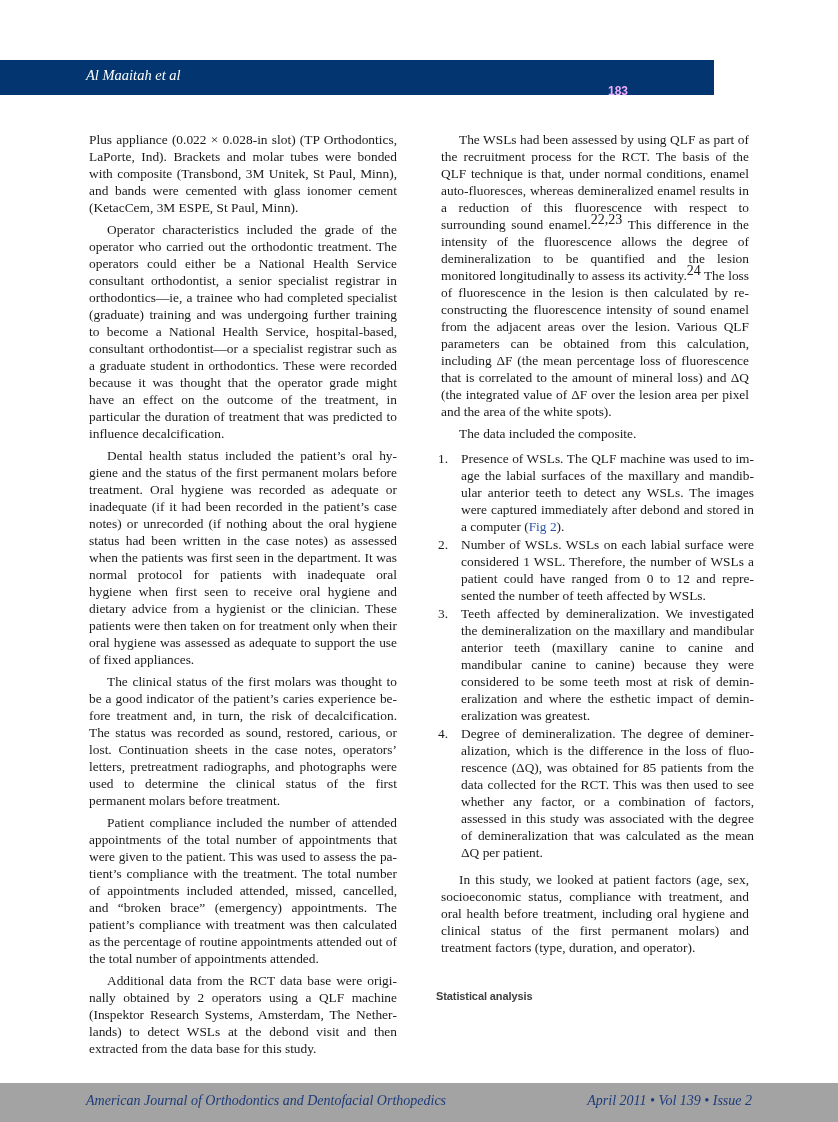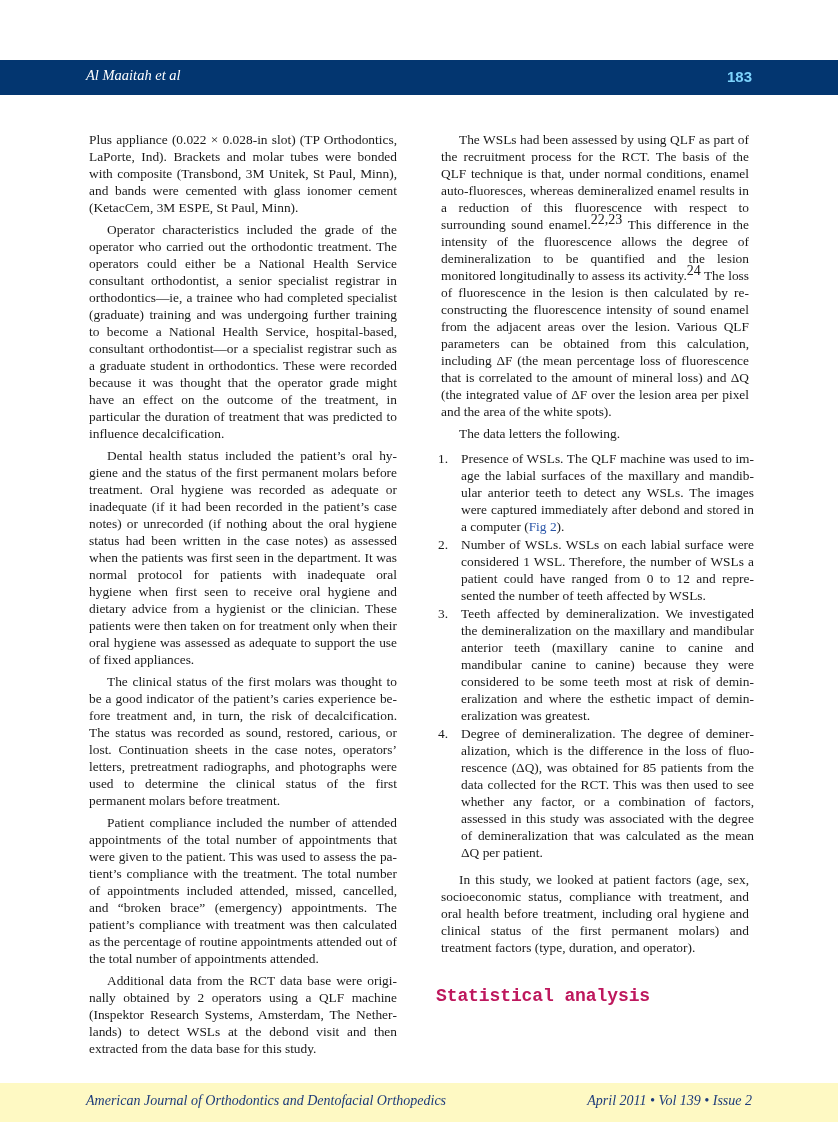--- a/index.html
+++ b/index.html
@@ -1,36 +1,36 @@
 <!DOCTYPE html>
 <html><head>
 <meta charset="utf-8">
 <style>
   html, body { margin:0; padding:0; }
   body { width:838px; height:1122px; background:#ffffff; position:relative; overflow:hidden;
          font-family:"Liberation Serif", serif; color:#1a1a1a; }
-  .header { position:absolute; left:0; top:60px; width:838px; height:35px; background:#033670;text-align:center; }
+  .header { position:absolute; left:0; top:60px; width:714px; height:35px; background:#033670;text-align:center; }
   .header .authors { position:absolute; left:86px; top:7px; color:#ffffff; font-style:italic;
          font-family:"Liberation Serif", serif; font-size:14.5px; }
-  .header .pageno { position:absolute; right:86px; top:8px; color:#7dd3fc; font-weight:bold;
-         font-family:"Liberation Sans", sans-serif; font-size:15px; }
+  .header .pageno { position:absolute; right:86px; top:24px; color:#f0abfc; font-weight:bold;
+         font-family:"Liberation Sans", sans-serif; font-size:12px; }
   .col { position:absolute; top:126px; width:318px; font-size:13.4px; line-height:17.0px;
          text-align:justify; hyphens:manual; }
   .col.left { left:84px; }
   .col.right { left:436px; }
   .col p { margin:5px; text-indent:18px; }
   .col p.noindent { text-indent:0; }
   sup { font-size:14px; line-height:0; vertical-align:5px; color:#1a1a1a; }
   a.ref { color:#2a55a8; text-decoration:none; }
   ol.items { margin:8px 0 10px 0; padding:0; list-style:none; }
   ol.items li { position:relative; padding-left:25px; margin:0 0 1px 0; }
   ol.items li .num { position:absolute; left:2px; top:0; }
-  h3.section { font-family:Liberation Mono, monospace; font-weight:bold; color:#be185d;
-         font-size:18px; margin:32px 0 5px 0; letter-spacing:-0.1px; }
-  .footer { position:absolute; left:0; top:1083px; width:838px; height:39px; background:#fef9c3; }
+  h3.section { font-family:Liberation Sans, sans-serif; font-weight:bold; color:#404040;
+         font-size:11px; margin:32px 0 5px 0; letter-spacing:-0.1px; }
+  .footer { position:absolute; left:0; top:1083px; width:838px; height:39px; background:#a3a3a3; }
   .footer .journal { position:absolute; left:86px; top:10px; color:#1d3b7a; font-style:italic;
          font-size:14px; }
   .footer .issue { position:absolute; right:86px; top:10px; color:#1d3b7a; font-style:italic;
          font-size:14px; }
 </style>
 </head>
 <body>
 
 <div class="header">
   <span class="authors">Al Maaitah et al</span>
@@ -41,21 +41,21 @@
   <p class="noindent">Plus appliance (0.022 × 0.028-in slot) (TP Orthodontics, LaPorte, Ind). Brackets and molar tubes were bonded with composite (Transbond, 3M Unitek, St Paul, Minn), and bands were cemented with glass ionomer cement (KetacCem, 3M ESPE, St Paul, Minn).</p>
   <p>Operator characteristics included the grade of the operator who carried out the orthodontic treatment. The operators could either be a National Health Service consultant orthodontist, a senior specialist registrar in orthodontics—ie, a trainee who had completed specialist (graduate) training and was undergoing further training to become a National Health Service, hospital-based, consultant orthodontist—or a specialist registrar such as a graduate student in orthodontics. These were re­corded because it was thought that the operator grade might have an effect on the outcome of the treatment, in particular the duration of treatment that was pre­dicted to influence decalcification.</p>
   <p>Dental health status included the patient’s oral hy­giene and the status of the first permanent molars before treatment. Oral hygiene was recorded as adequate or inadequate (if it had been recorded in the patient’s case notes) or unrecorded (if nothing about the oral hygiene status had been written in the case notes) as assessed when the patients was first seen in the department. It was normal protocol for patients with in­adequate oral hygiene when first seen to receive oral hy­giene and dietary advice from a hygienist or the clinician. These patients were then taken on for treatment only when their oral hygiene was assessed as adequate to support the use of fixed appliances.</p>
   <p>The clinical status of the first molars was thought to be a good indicator of the patient’s caries experience be­fore treatment and, in turn, the risk of decalcification. The status was recorded as sound, restored, carious, or lost. Continuation sheets in the case notes, operators’ letters, pretreatment radiographs, and photographs were used to determine the clinical status of the first permanent molars before treatment.</p>
   <p>Patient compliance included the number of attended appointments of the total number of appointments that were given to the patient. This was used to assess the pa­tient’s compliance with the treatment. The total number of appointments included attended, missed, cancelled, and “broken brace” (emergency) appointments. The patient’s compliance with treatment was then calculated as the percentage of routine appointments attended out of the total number of appointments attended.</p>
   <p>Additional data from the RCT data base were origi­nally obtained by 2 operators using a QLF machine (Inspektor Research Systems, Amsterdam, The Nether­lands) to detect WSLs at the debond visit and then extracted from the data base for this study.</p>
 </div>
 
 <div class="col right">
   <p><span>The WSLs had been assessed by using QLF as part of the recruitment process for the RCT. The basis of the QLF technique is that, under normal conditions, enamel auto-fluoresces, whereas demineralized enamel results in a reduction of this fluorescence with respect to surrounding sound enamel.</span><sup>22,23</sup><span> This difference in the intensity of the fluorescence allows the degree of demineralization to be quantified and the lesion monitored longitudinally to assess its activity.</span><sup>24</sup><span> The loss of fluorescence in the lesion is then calculated by re­constructing the fluorescence intensity of sound enamel from the adjacent areas over the lesion. Various QLF parameters can be obtained from this calculation, including ΔF (the mean percentage loss of fluorescence that is correlated to the amount of mineral loss) and ΔQ (the integrated value of ΔF over the lesion area per pixel and the area of the white spots).</span></p>
-  <p>The data letters the following.</p>
+  <p>The data included the composite.</p>
   <ol class="items">
     <li><span class="num">1.</span><span>Presence of WSLs. The QLF machine was used to im­age the labial surfaces of the maxillary and mandib­ular anterior teeth to detect any WSLs. The images were captured immediately after debond and stored in a computer (</span><a class="ref">Fig 2</a><span>).</span></li>
     <li><span class="num">2.</span><span>Number of WSLs. WSLs on each labial surface were considered 1 WSL. Therefore, the number of WSLs a patient could have ranged from 0 to 12 and repre­sented the number of teeth affected by WSLs.</span></li>
     <li><span class="num">3.</span><span>Teeth affected by demineralization. We investigated the demineralization on the maxillary and mandib­ular anterior teeth (maxillary canine to canine and mandibular canine to canine) because they were considered to be some teeth most at risk of demin­eralization and where the esthetic impact of demin­eralization was greatest.</span></li>
     <li><span class="num">4.</span><span>Degree of demineralization. The degree of deminer­alization, which is the difference in the loss of fluo­rescence (ΔQ), was obtained for 85 patients from the data collected for the RCT. This was then used to see whether any factor, or a combination of factors, assessed in this study was associated with the degree of demineralization that was calculated as the mean ΔQ per patient.</span></li>
   </ol>
   <p>In this study, we looked at patient factors (age, sex, socioeconomic status, compliance with treatment, and oral health before treatment, including oral hygiene and clinical status of the first permanent molars) and treatment factors (type, duration, and operator).</p>
   <h3 class="section">Statistical analysis</h3>
 </div>
 

